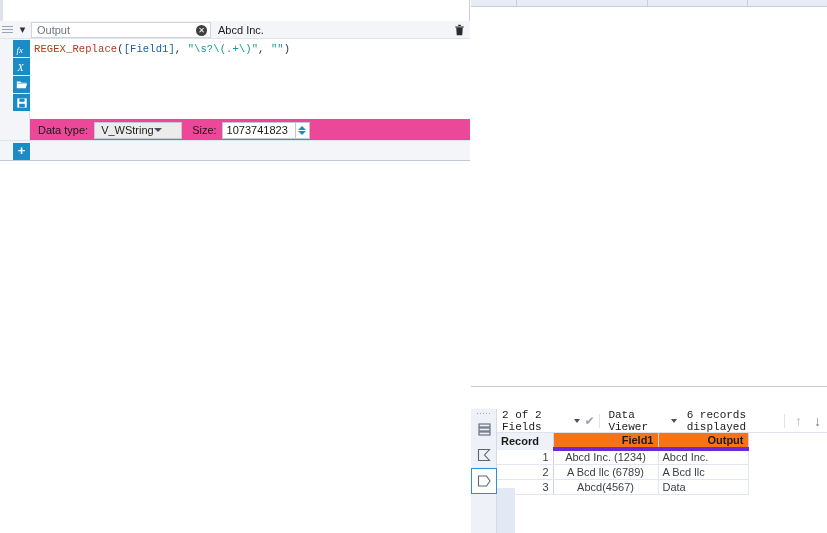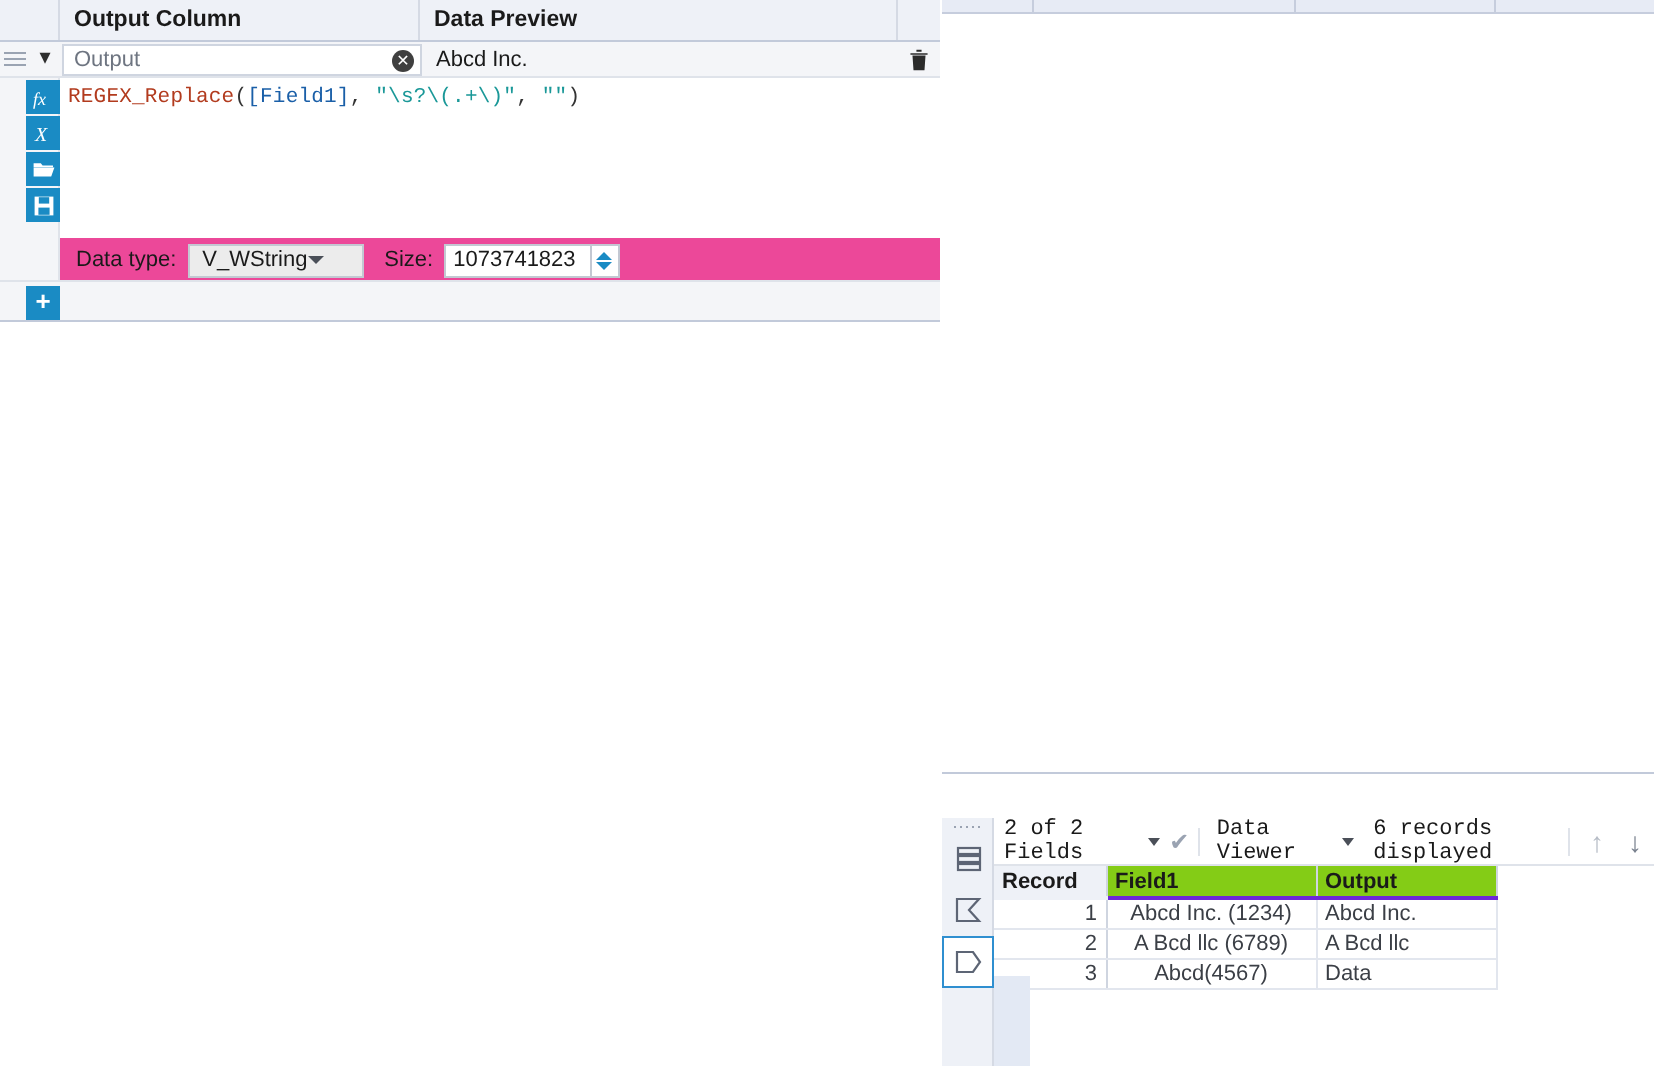--- a/index.html
+++ b/index.html
@@ -230,24 +230,24 @@
   }
   .rail-btn.sel { border: 1px solid #2f8fd0; background: #ffffff; }
 
   .grid {
     position: absolute; left: 26px; top: 46px;
     width: 330px; height: 101px;
     background: #ffffff;
   }
   .grid table { border-collapse: collapse; font-size: 11px; }
   .grid th {
-    font-weight: bold; text-align: left;
-    background: #84cc16; height: 16px;
+    font-weight: bold; text-align: right;
+    background: #f97316; height: 16px;
     padding: 0 4px; border-right: 1px solid #cfd5e0;
-    border-bottom: 2px solid #6d28d9;
+    border-bottom: 4px solid #6d28d9;
     font-size: 11px; color: #1a1a1a;
   }
   .grid th.rec { text-align: left; width: 56px; background:#eef1f7; border-bottom: 2px solid #eef1f7; }
   .grid td {
     height: 15px; padding: 0 4px;
     border-right: 1px solid #e2e6ee;
     border-bottom: 1px solid #e2e6ee;
     color: #3b3f46;
   }
   .grid td.num { text-align: right; width: 56px; background: #ffffff; color:#3b3f46; border-right: 1px solid #cfd5e0;}
@@ -261,26 +261,20 @@
 </style>
 </head>
 <body>
 
 <div id="app">
 
   <div id="config-panel">
 
     <div class="cfg-leftstripe"></div>
 
-    <div class="cfg-headerrow">
-      <div class="cfg-h-gutter"></div>
-      <div class="cfg-h-col c1">Output Column</div>
-      <div class="cfg-h-col c2">Data Preview</div>
-      <div class="cfg-h-col c3"></div>
-    </div>
 
     <div class="cfg-valuerow">
       <div class="grip">
           <i></i>
           <i></i>
           <i></i>
         </div>
       <div class="chev-down">▾</div>
       <div class="out-field">
         <span class="val">Output</span>

